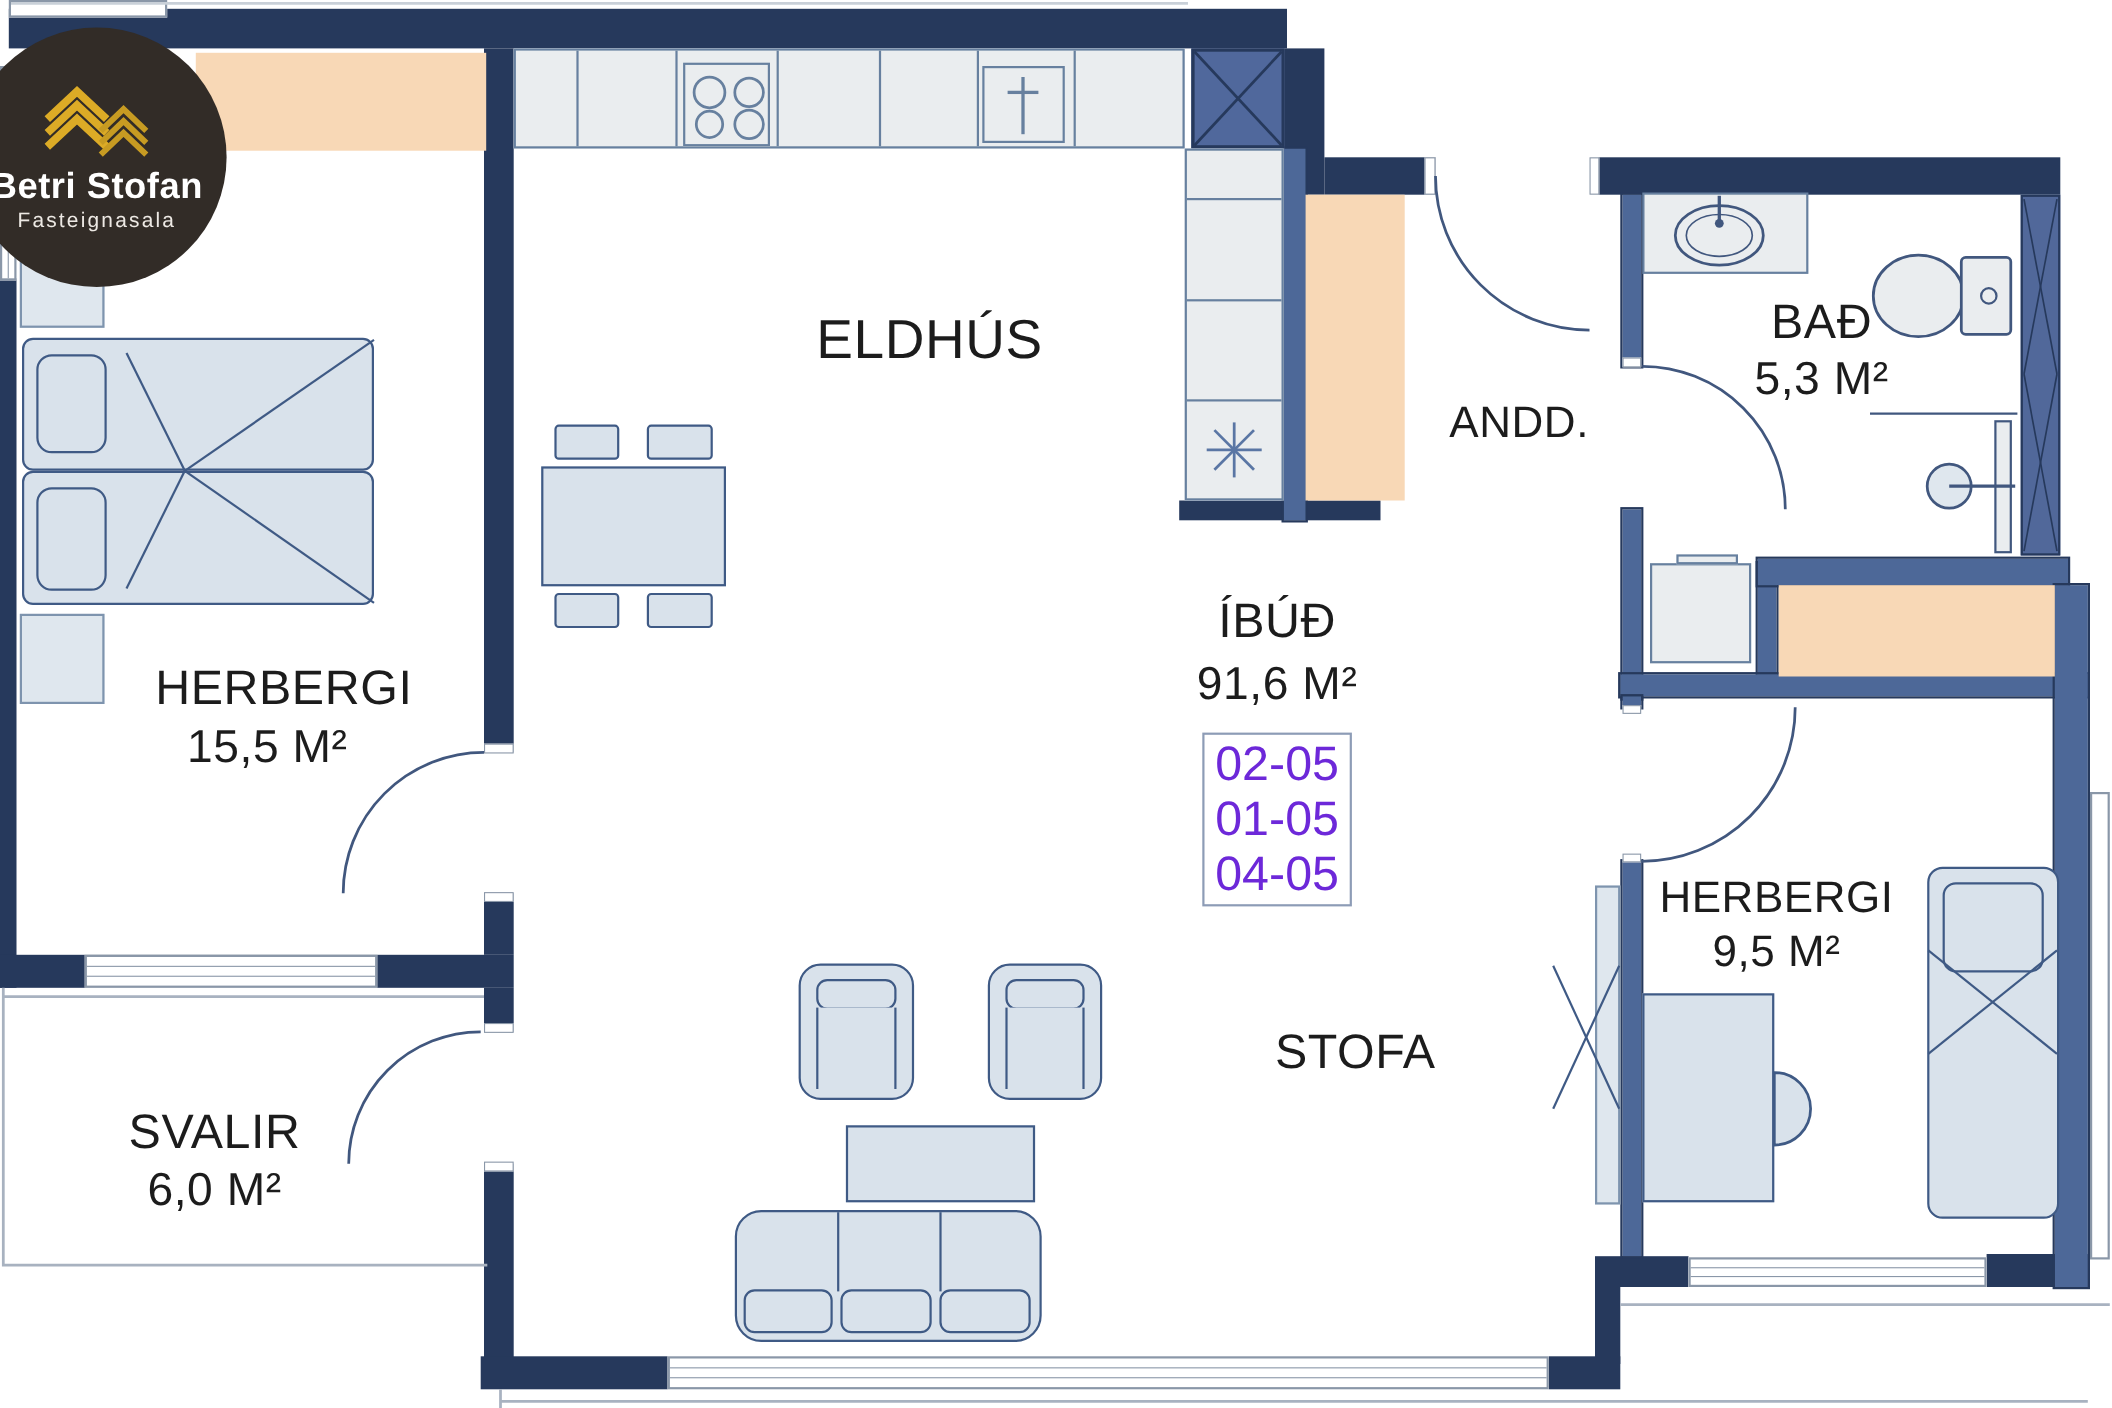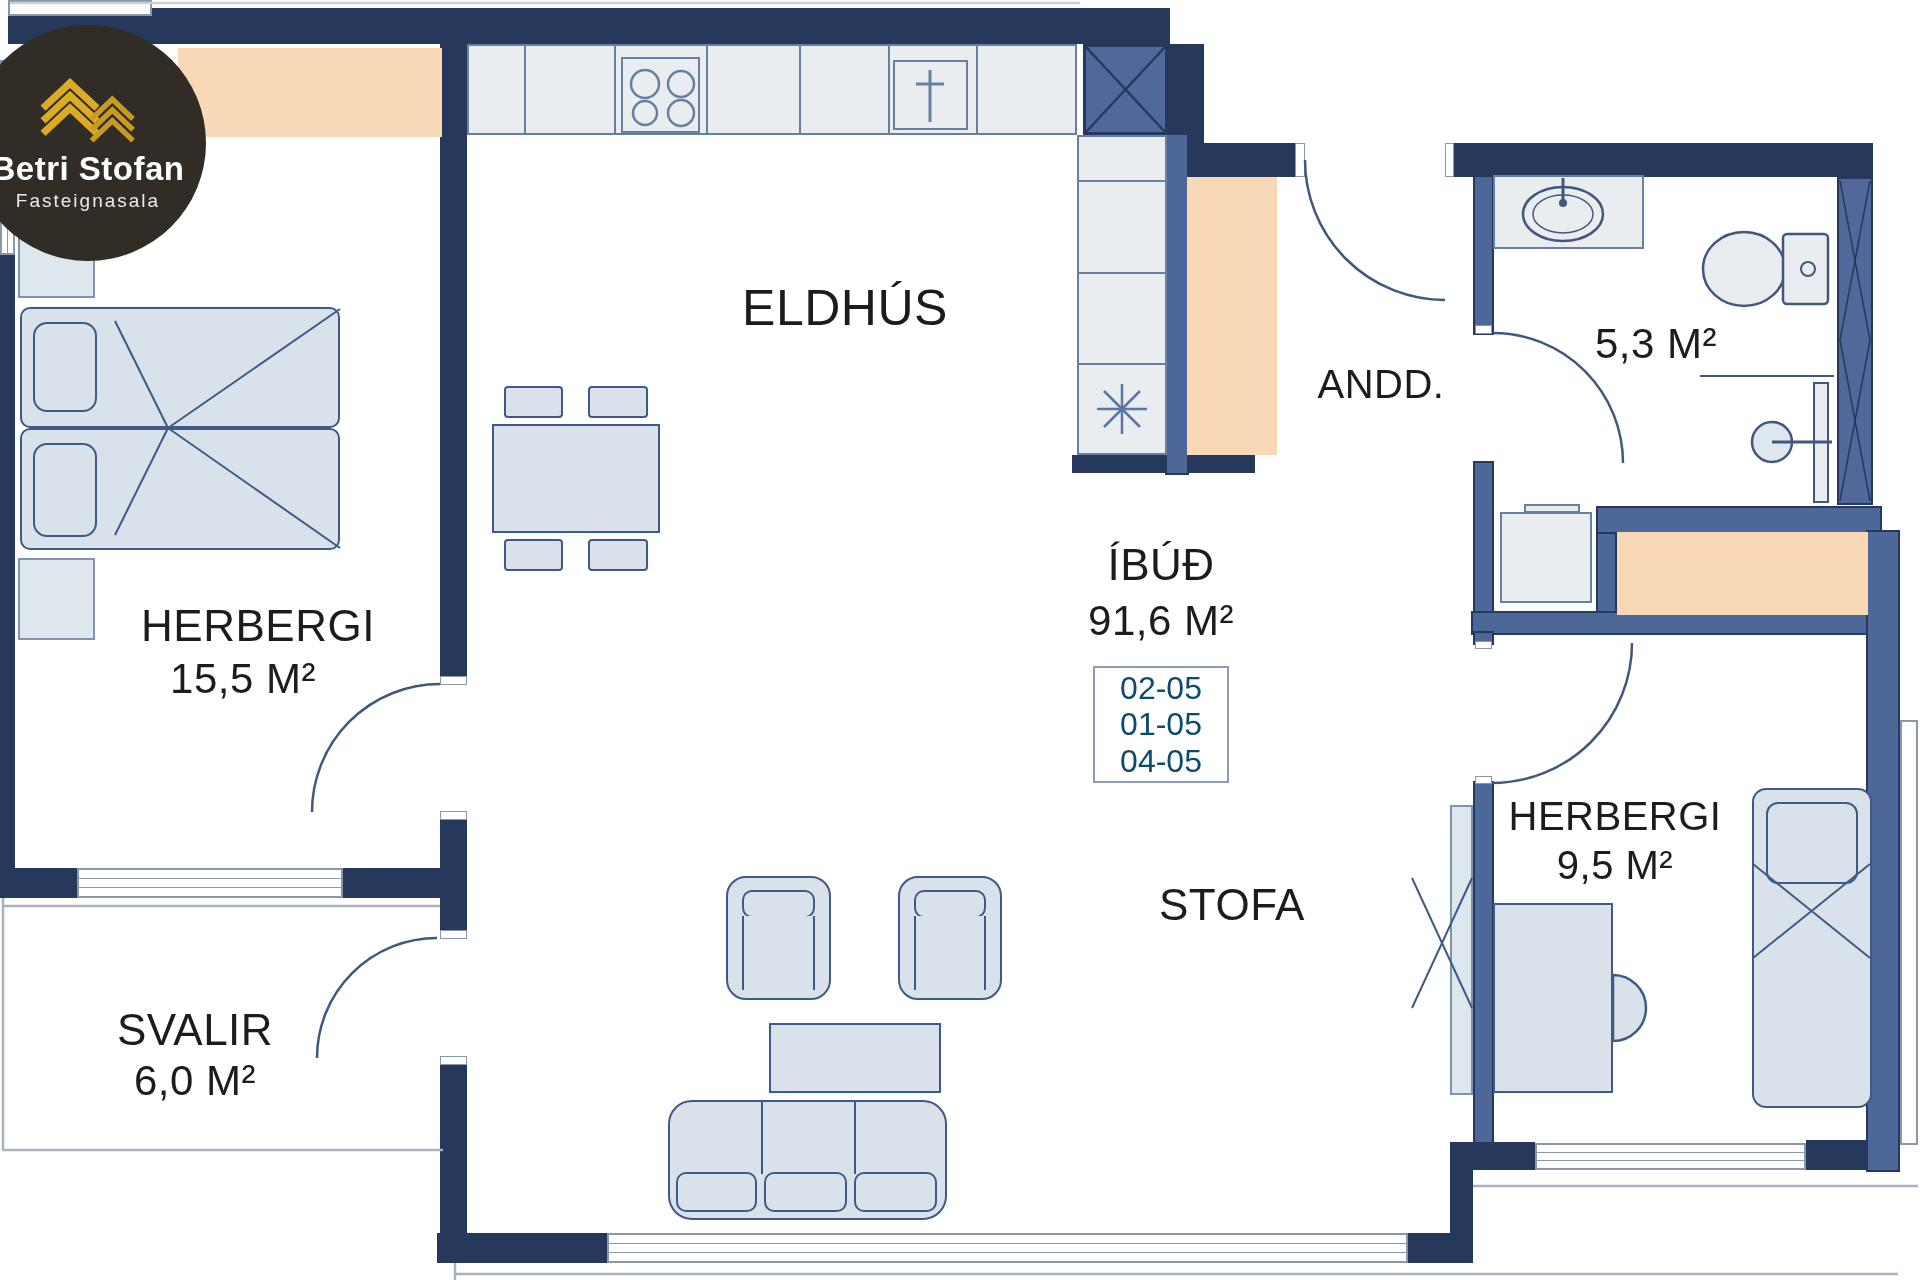--- a/index.html
+++ b/index.html
@@ -10,21 +10,21 @@
   .furn{position:absolute;background:#D9E2EB;border:2px solid #3F5A85;box-sizing:border-box;}
   .counter{position:absolute;background:#EAEDEF;border:2px solid #67809F;box-sizing:border-box;}
   .orange{position:absolute;background:#F8D8B6;}
   .win{position:absolute;background:#ffffff;border:2px solid #8A97A8;box-sizing:border-box;}
   .win-h::before,.win-h::after{content:"";position:absolute;left:0;right:0;height:0;border-top:1.5px solid #8A97A8;}
   .win-h::before{top:32%;} .win-h::after{top:64%;}
   .win-v::before{content:"";position:absolute;top:0;bottom:0;width:0;left:46%;border-left:1.5px solid #8A97A8;}
   .cap{position:absolute;background:#ffffff;border:1.5px solid #8A97A8;box-sizing:border-box;}
   .lbl{position:absolute;color:#1C1C1C;text-align:center;line-height:1.12;letter-spacing:.5px;white-space:nowrap;}
   #units-box{position:absolute;left:1093px;top:666px;width:132px;border:2px solid #8D9CB6;
-             background:#fff;text-align:center;font-size:32px;line-height:1.14;color:#0c4a6e;padding:2px 0;}
+             background:#fff;text-align:center;font-size:44px;line-height:1.14;color:#6d28d9;padding:2px 0;}
   #units-box span{display:block;}
   svg.overlay{position:absolute;left:0;top:0;pointer-events:none;}
   #logo{position:absolute;left:-30px;top:25px;width:236px;height:236px;border-radius:50%;
         background:#322C27;display:flex;flex-direction:column;align-items:center;justify-content:center;z-index:30;}
   #logo .t1{color:#ffffff;font-weight:bold;font-size:33px;letter-spacing:.5px;margin-top:4px;}
   #logo .t2{color:#EDE9E4;font-size:19px;letter-spacing:2px;margin-top:2px;}
 </style>
 </head>
 <body>
 
@@ -226,32 +226,33 @@
   <div class="lbl" style="left:645px;top:280px;width:400px;font-size:50px">ELDHÚS</div>
 
   <div class="lbl" style="left:58px;top:601px;width:400px;font-size:44px">HERBERGI</div>
   <div class="lbl" style="left:43px;top:655px;width:400px;font-size:42px">15,5 M²</div>
 
   <div class="lbl" style="left:-5px;top:1005px;width:400px;font-size:44px">SVALIR</div>
   <div class="lbl" style="left:-5px;top:1057px;width:400px;font-size:42px">6,0 M²</div>
 
   <div class="lbl" style="left:1231px;top:362px;width:300px;font-size:40px">ANDD.</div>
 
+  <div class="lbl" style="left:1531px;top:268px;width:250px;font-size:44px">BAÐ</div>
   <div class="lbl" style="left:1531px;top:320px;width:250px;font-size:42px">5,3 M²</div>
 
   <div class="lbl" style="left:1011px;top:540px;width:300px;font-size:44px">ÍBÚÐ</div>
   <div class="lbl" style="left:1011px;top:597px;width:300px;font-size:42px">91,6 M²</div>
 
   <div id="units-box">
     <span>02-05</span>
     <span>01-05</span>
     <span>04-05</span>
   </div>
 
-  <div class="lbl" style="left:1082px;top:880px;width:300px;font-size:44px">STOFA</div>
+  <div class="lbl" style="left:1082px;top:932px;width:300px;font-size:44px">STOFA</div>
 
   <div class="lbl" style="left:1490px;top:794px;width:250px;font-size:40px">HERBERGI</div>
   <div class="lbl" style="left:1490px;top:843px;width:250px;font-size:40px">9,5 M²</div>
 
   <div id="logo">
     <svg width="120" height="72" viewBox="0 0 120 80">
       <g stroke="#DCAB26" stroke-width="8" fill="none">
         <polyline points="10,38 40,10 70,38"></polyline>
         <polyline points="10,52 40,24 70,52"></polyline>
         <polyline points="10,66 40,38 70,66"></polyline>

